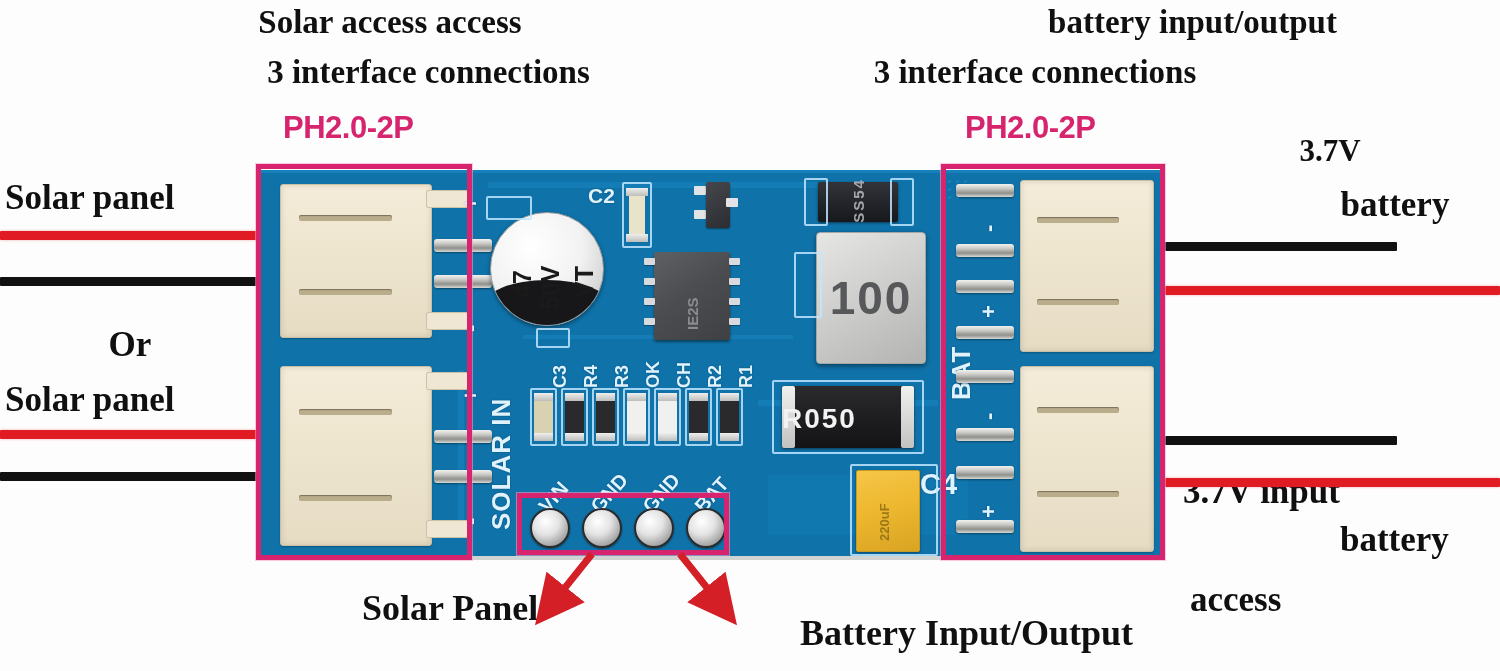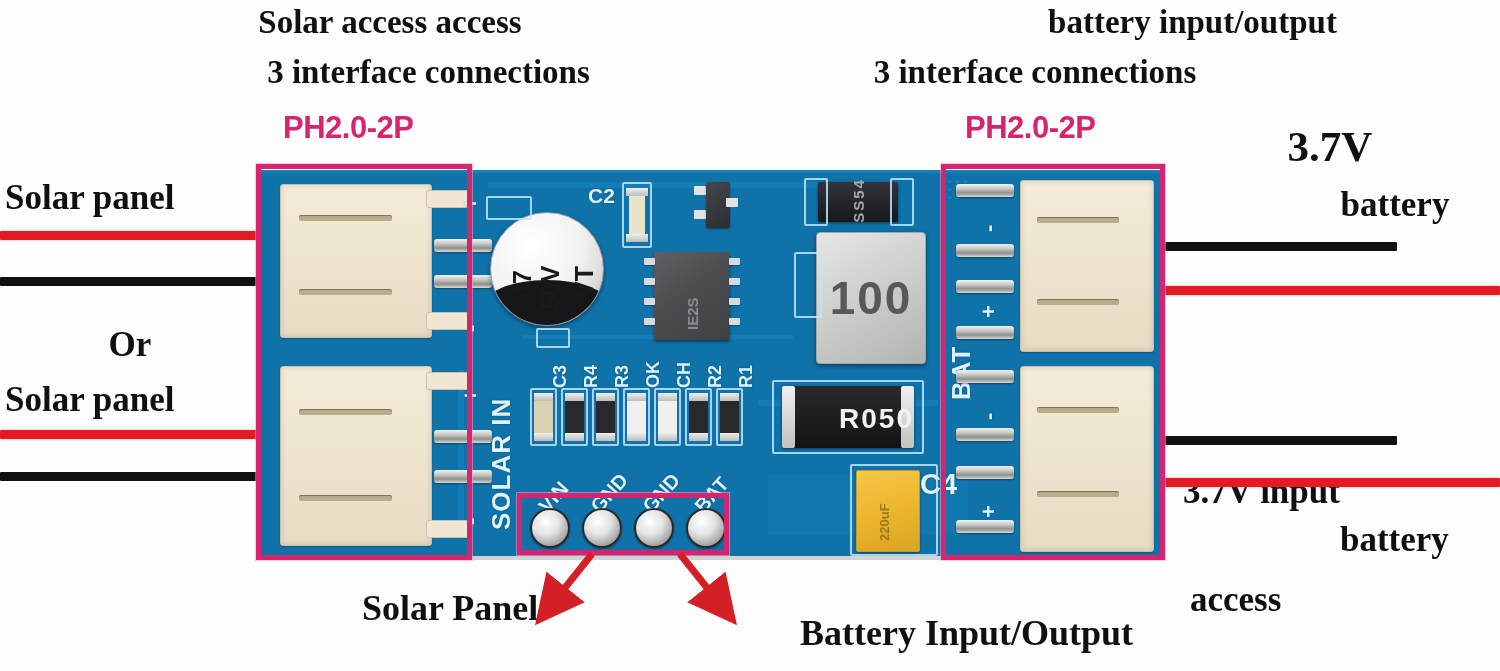--- a/index.html
+++ b/index.html
@@ -59,21 +59,21 @@
        border-radius:2px;box-shadow:0 2px 3px rgba(0,0,0,.45);}
   .ic-txt{position:absolute;color:#9b9da1;font-family:"Liberation Sans", sans-serif;font-weight:700;
        transform-origin:0 0;transform:rotate(-90deg);white-space:nowrap;opacity:.8;}
   .ic-leg{position:absolute;width:11px;height:7px;background:#d9dade;border-radius:1px;box-shadow:0 1px 1px rgba(0,0,0,.35);}
   .ind{position:absolute;background:linear-gradient(150deg,#e6e6e4 0%,#cfcfcd 45%,#b3b3b1 100%);
        border-radius:4px;box-shadow:0 2px 5px rgba(0,0,0,.45);border:1px solid #a6a6a4;}
   .ind-txt{position:absolute;width:100%;text-align:center;color:#57585a;
        font-family:Liberation Sans, sans-serif;font-weight:700;}
   .res{position:absolute;background:linear-gradient(180deg,#2b2b2e 0%,#1d1d20 55%,#141416 100%);
        border-radius:2px;box-shadow:0 1px 3px rgba(0,0,0,.5);}
-  .res-txt{position:absolute;width:100%;text-align:right;color:#f2f2f2;
+  .res-txt{position:absolute;width:100%;text-align:left;color:#f2f2f2;
        font-family:"Liberation Sans", sans-serif;font-weight:700;}
   .res-term{position:absolute;top:0;height:100%;width:13px;background:linear-gradient(180deg,#f0f0ee,#c2c2c0);border-radius:2px;}
   .tant{position:absolute;background:linear-gradient(165deg,#f6c64a 0%,#eeb82f 45%,#d9a423 100%);
        border-radius:2px;box-shadow:0 1px 3px rgba(0,0,0,.4);border:1px solid #c79a22;}
   .tant-txt{position:absolute;color:#8a6a12;font-family:"Liberation Sans", sans-serif;font-weight:700;
        transform-origin:0 0;transform:rotate(-90deg);white-space:nowrap;opacity:.8;}
   .smd{position:absolute;border-radius:1px;}
   .smd .body{position:absolute;left:14%;top:0;width:72%;height:100%;border-radius:1px;}
   .smd .t{position:absolute;top:0;height:100%;width:15%;background:linear-gradient(180deg,#eeeeec,#bdbdbb);}
   .smd .t.l{left:0;} .smd .t.r{right:0;}
@@ -104,21 +104,21 @@
   <div class="pink-label" style="left:283px;top:110px;font-size:31px;">PH2.0-2P</div>
 
   <div class="ann ctr" style="left:980px;top:4px;width:425px;font-size:33px;">battery input/output</div>
   <div class="ann ctr" style="left:795px;top:54px;width:480px;font-size:33px;">3 interface connections</div>
   <div class="pink-label" style="left:965px;top:110px;font-size:31px;">PH2.0-2P</div>
 
   <div class="ann" style="left:5px;top:178px;font-size:35px;">Solar panel</div>
   <div class="ann ctr" style="left:60px;top:325px;width:140px;font-size:35px;">Or</div>
   <div class="ann" style="left:5px;top:380px;font-size:35px;">Solar panel</div>
 
-  <div class="ann ctr" style="left:1265px;top:123px;width:130px;font-size:43px;">3.7V</div>
+  <div class="ann ctr" style="left:1265px;top:134px;width:130px;font-size:31px;">3.7V</div>
   <div class="ann ctr" style="left:1295px;top:185px;width:200px;font-size:35px;">battery</div>
 
   <div class="ann" style="left:1183px;top:472px;font-size:35px;">3.7V input</div>
   <div class="ann" style="left:1340px;top:520px;font-size:35px;">battery</div>
   <div class="ann" style="left:1190px;top:580px;font-size:35px;">access</div>
 
   <div class="ann" style="left:362px;top:588px;font-size:36px;">Solar Panel</div>
   <div class="ann" style="left:800px;top:613px;font-size:36px;">Battery Input/Output</div>
 
   <div class="wire red" style="left:0px;top:231px;width:262px;height:9px;"></div>

